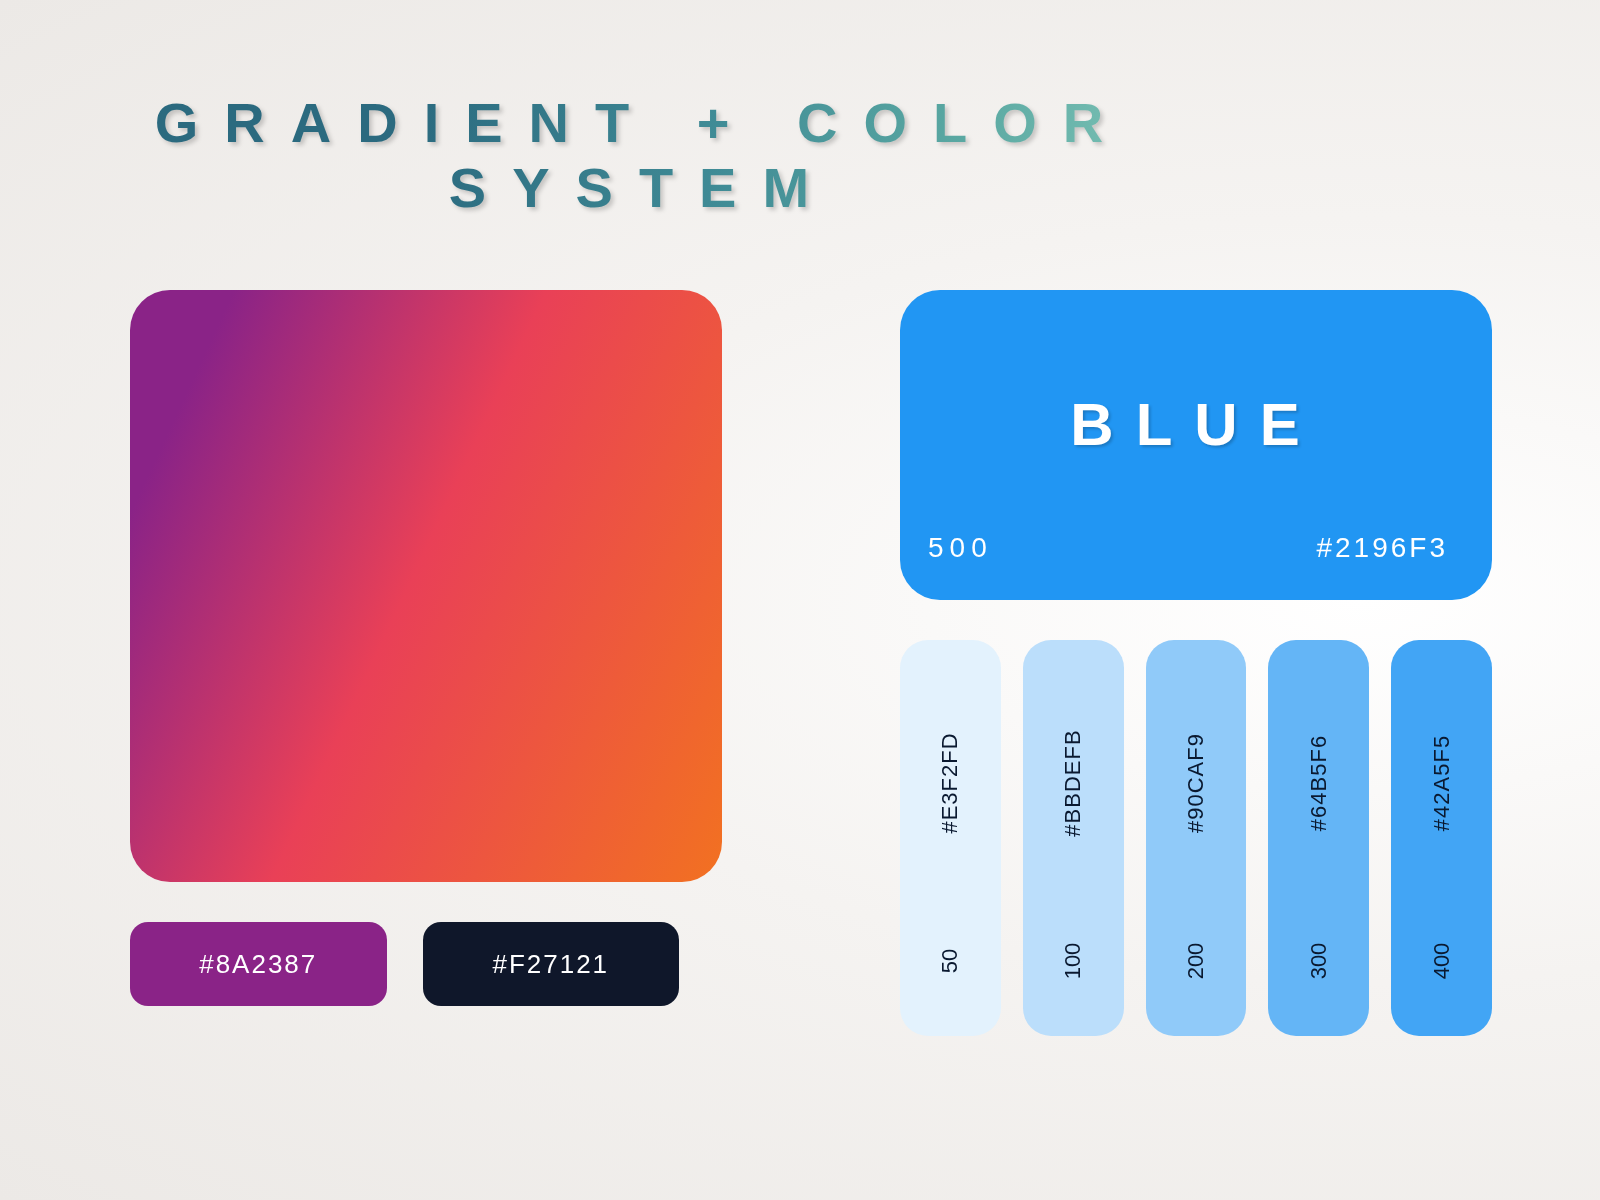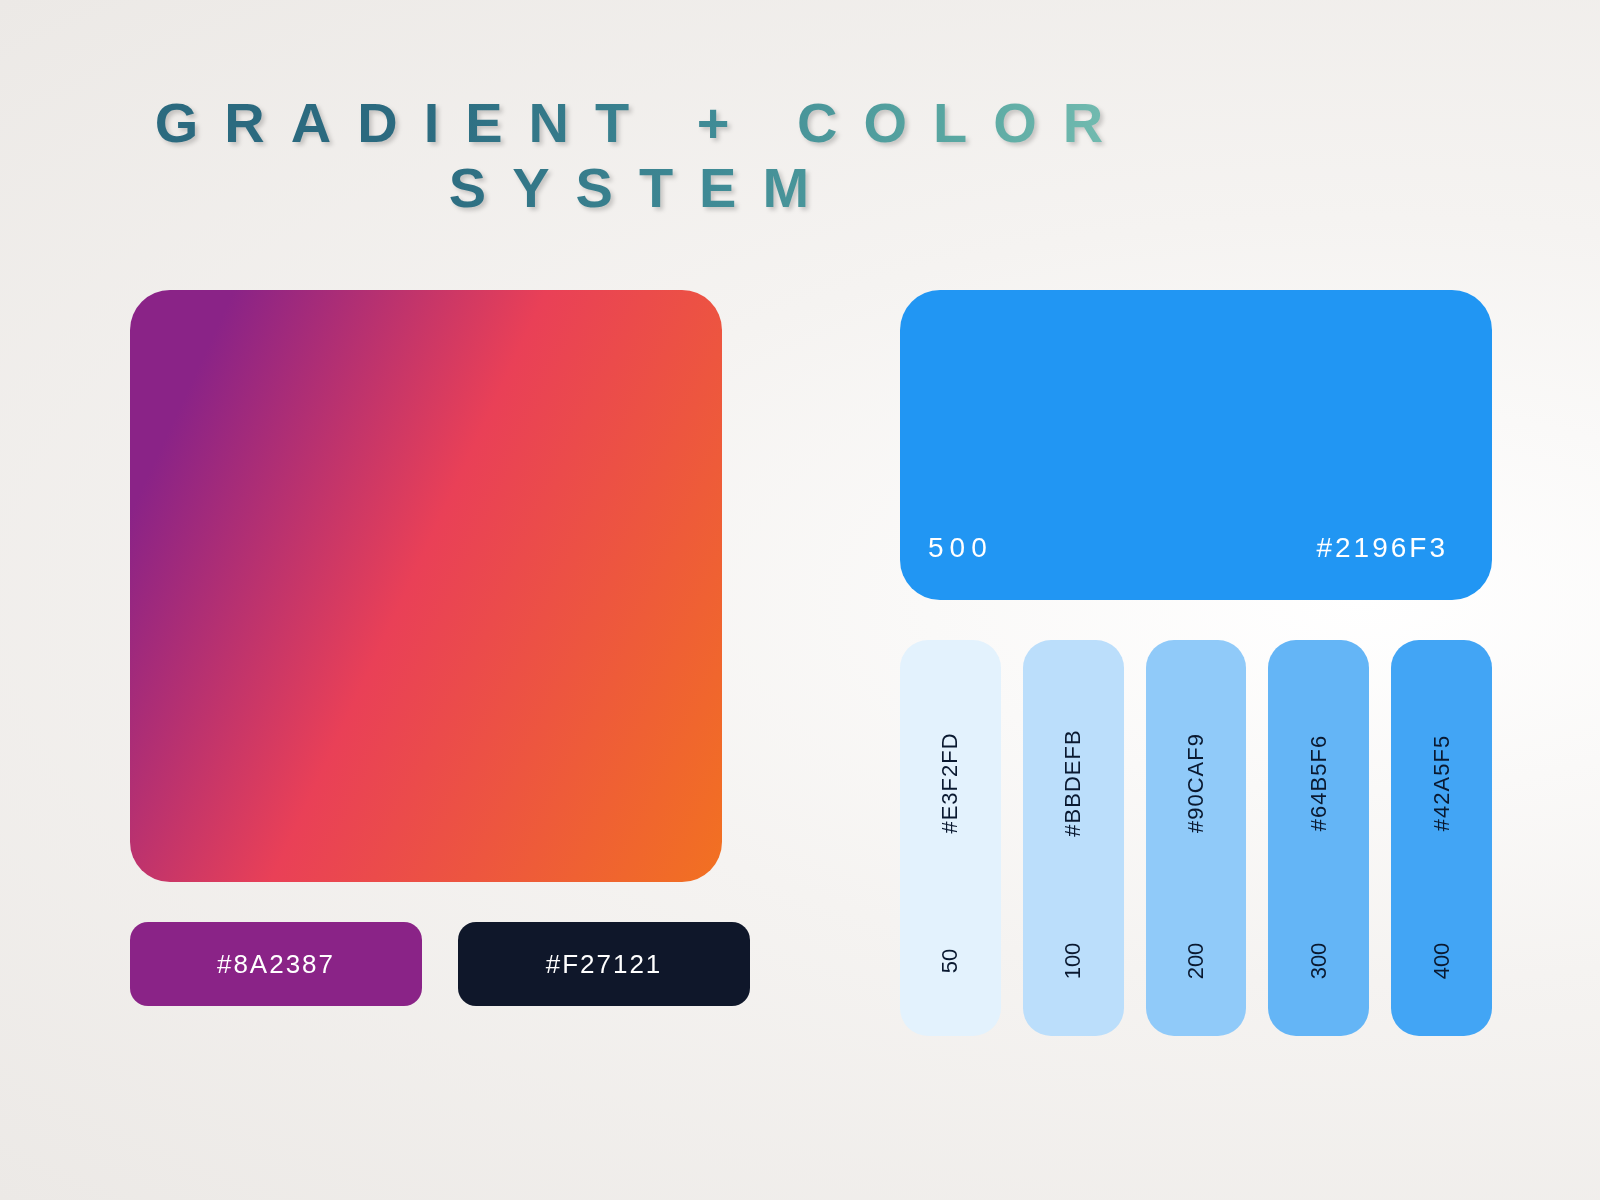--- a/index.html
+++ b/index.html
@@ -33,21 +33,21 @@
     top: 290px;
     width: 592px;
     height: 592px;
     border-radius: 40px;
     background: linear-gradient(115deg, #8A2387 0%, #8A2387 12%, #E94057 48%, #F27121 100%);
   }
   .stop-row {
     position: absolute;
     left: 130px;
     top: 922px;
-    width: 620px;
+    width: 549px;
     display: flex;
     gap: 36px;
   }
   .stop-chip {
     flex: 1;
     height: 84px;
     border-radius: 18px;
     display: flex;
     align-items: center;
     justify-content: center;
@@ -138,20 +138,21 @@
 <div class="stop-row">
   <div class="stop-chip" style="background:#8A2387">
     <span>#8A2387</span>
   </div>
   <div class="stop-chip" style="background:#0f172a">
     <span>#F27121</span>
   </div>
 </div>
 
 <div class="blue-main" style="background:#2196F3">
+  <div class="blue-name">BLUE</div>
   <div class="blue-shade">500</div>
   <div class="blue-hex">#2196F3</div>
 </div>
 
 <div class="shade-row">
   <div class="shade-chip" style="background:#E3F2FD">
     <span class="shade-hex">#E3F2FD</span>
     <span class="shade-num">50</span>
   </div>
   <div class="shade-chip" style="background:#BBDEFB">

